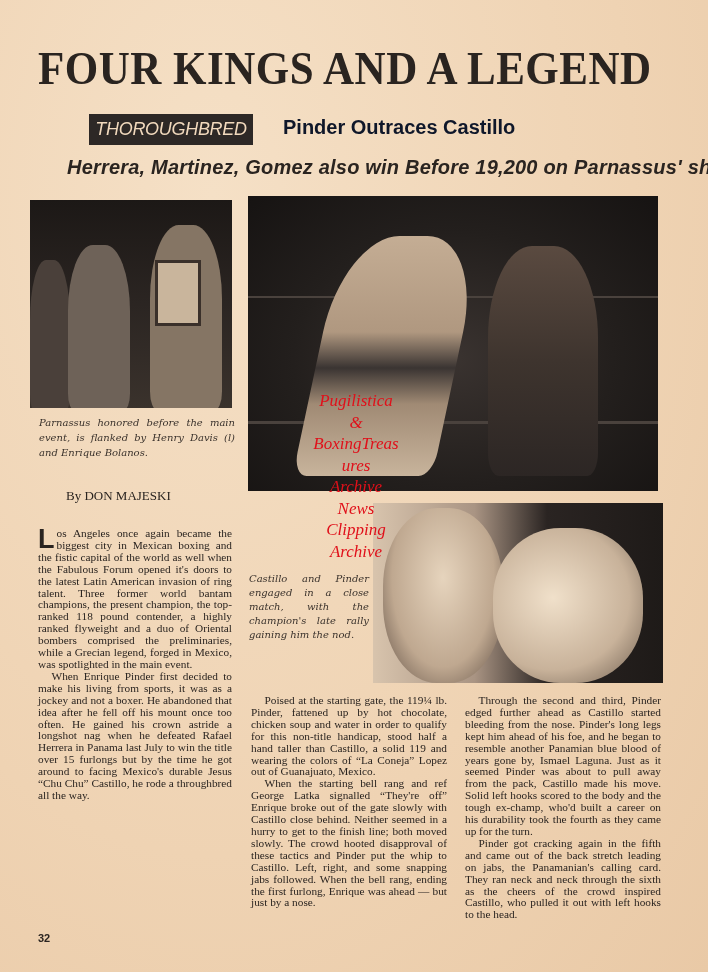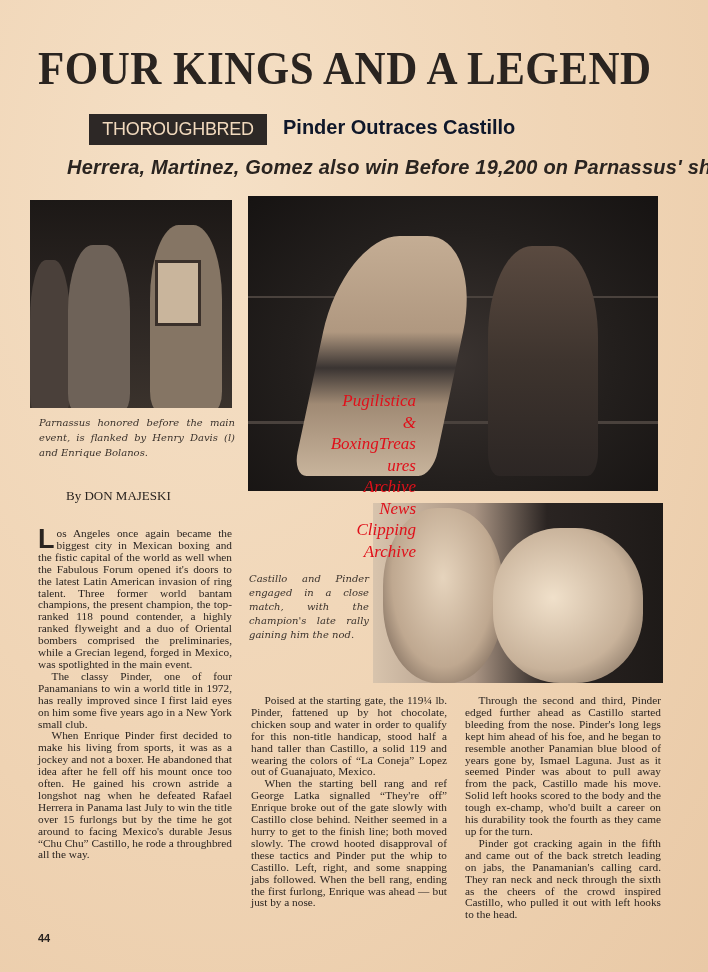--- a/index.html
+++ b/index.html
@@ -12,24 +12,24 @@
       font-family: "DejaVu Serif", serif;
     }
     .headline {
       position: absolute; left: 38px; top: 44px; width: 620px;
       font-family: "Liberation Serif", serif; font-weight: bold;
       font-size: 43px; letter-spacing: 0.5px; line-height: 1;
       color: #2a2420; transform: scaleY(1.1); transform-origin: top left;
       white-space: nowrap;
     }
     .kicker {
-      position: absolute; left: 89px; top: 114px; width: 178px; height: 31px;
+      position: absolute; left: 89px; top: 114px; width: 164px; height: 31px;
       background: #2d2826; color: #f1d9bd;
       font-family: "Liberation Sans", sans-serif; font-size: 18px;
-      line-height: 31px; text-align: center; letter-spacing: -0.3px;
+      line-height: 31px; text-align: center; letter-spacing: -0.3px; font-style: italic;
     }
     .subhead {
       position: absolute; left: 283px; top: 116px;
       font-family: "Liberation Sans", sans-serif; font-weight: bold;
       font-size: 20px; color: #0f172a; white-space: nowrap;
     }
     .deck {
       position: absolute; left: 67px; top: 156px;
       font-family: "Liberation Sans", sans-serif; font-style: italic; font-weight: bold;
       font-size: 20px; color: #2a2420; white-space: nowrap; letter-spacing: 0.2px;
@@ -82,21 +82,21 @@
       float: left; font-family: "Liberation Sans", sans-serif; font-weight: bold;
       font-size: 27px; line-height: 21px; margin: 1px 2px 0 0; color: #2a2420;
     }
     .page-number {
       position: absolute; left: 38px; top: 932px;
       font-family: "Liberation Sans", sans-serif; font-weight: bold; font-size: 11px;
     }
     .watermark {
       position: absolute; left: 296px; top: 390px; width: 120px;
       font-family: "Liberation Serif", serif; font-style: italic;
-      font-size: 17px; line-height: 21.5px; text-align: right; color: #e0101a;
+      font-size: 17px; line-height: 21.5px; text-align: center; color: #e0101a;
       z-index: 5;
     }
     .watermark div { white-space: nowrap; }
   </style>
 </head>
 <body>
 
 <div class="headline">FOUR KINGS AND A LEGEND</div>
 <div class="kicker">THOROUGHBRED</div>
 <div class="subhead">Pinder Outraces Castillo</div>
@@ -132,27 +132,26 @@
   <div>BoxingTreas</div>
   <div>ures</div>
   <div>Archive</div>
   <div>News</div>
   <div>Clipping</div>
   <div>Archive</div>
 </div>
 
 <div class="col col-1">
   <p class="first"><span class="dropcap">L</span><span>os Angeles once again became the biggest city in Mexican boxing and the fistic capital of the world as well when the Fabulous Forum opened it's doors to the latest Latin American invasion of ring talent. Three former world bantam champions, the present champion, the top-ranked 118 pound contender, a highly ranked flyweight and a duo of Oriental bombers comprised the preliminaries, while a Grecian legend, forged in Mexico, was spotlighted in the main event.</span></p>
-  <p>The classy Pinder, one of four Panamanians to win a world title in 1972, has really improved since I first laid eyes on him some five years ago in a New York small club.</p>
   <p>When Enrique Pinder first decided to make his living from sports, it was as a jockey and not a boxer. He abandoned that idea after he fell off his mount once too often. He gained his crown astride a longshot nag when he defeated Rafael Herrera in Panama last July to win the title over 15 furlongs but by the time he got around to facing Mexico's durable Jesus “Chu Chu” Castillo, he rode a throughbred all the way.</p>
 </div>
 
 <div class="col col-2">
   <p>Poised at the starting gate, the 119¼ lb. Pinder, fattened up by hot chocolate, chicken soup and water in order to qualify for this non-title handicap, stood half a hand taller than Castillo, a solid 119 and wearing the colors of “La Coneja” Lopez out of Guanajuato, Mexico.</p>
   <p>When the starting bell rang and ref George Latka signalled “They're off” Enrique broke out of the gate slowly with Castillo close behind. Neither seemed in a hurry to get to the finish line; both moved slowly. The crowd hooted disapproval of these tactics and Pinder put the whip to Castillo. Left, right, and some snapping jabs followed. When the bell rang, ending the first furlong, Enrique was ahead — but just by a nose.</p>
 </div>
 
 <div class="col col-3">
   <p>Through the second and third, Pinder edged further ahead as Castillo started bleeding from the nose. Pinder's long legs kept him ahead of his foe, and he began to resemble another Panamian blue blood of years gone by, Ismael Laguna. Just as it seemed Pinder was about to pull away from the pack, Castillo made his move. Solid left hooks scored to the body and the tough ex-champ, who'd built a career on his durability took the fourth as they came up for the turn.</p>
   <p>Pinder got cracking again in the fifth and came out of the back stretch leading on jabs, the Panamanian's calling card. They ran neck and neck through the sixth as the cheers of the crowd inspired Castillo, who pulled it out with left hooks to the head.</p>
 </div>
 
-<div class="page-number">44</div>
+<div class="page-number">32</div>
 
 </body></html>

